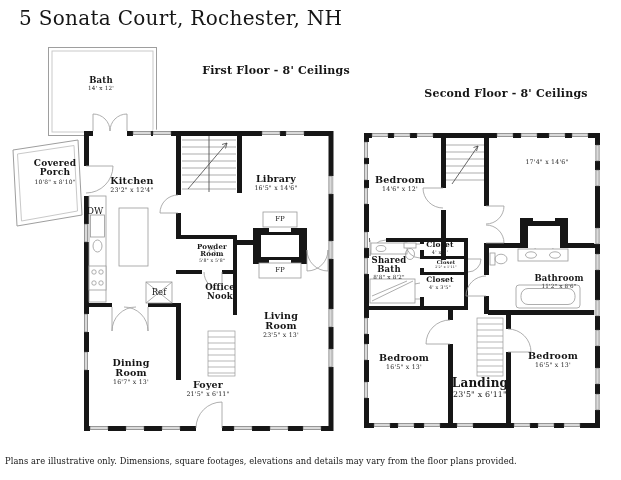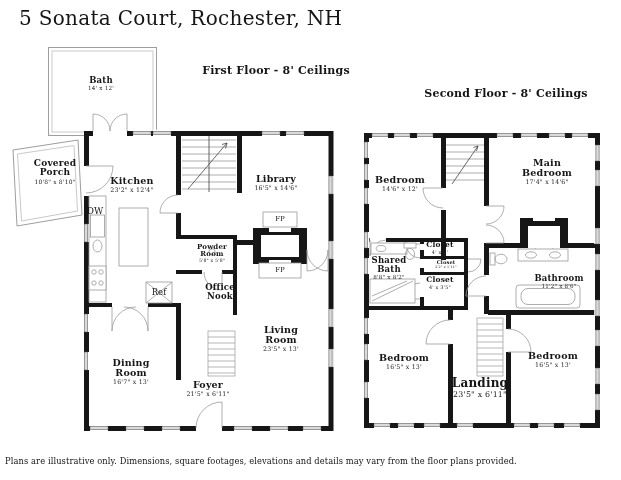--- a/index.html
+++ b/index.html
@@ -275,36 +275,35 @@
   <div class="rname">Office Nook</div>
 </div>
 <div class="room-label" style="left:131px;top:358px;width:46px;font-size:9.5px">
   <div class="rname">Dining Room</div>
   <div class="rdims">16'7" x 13'</div>
 </div>
 <div class="room-label" style="left:208px;top:380px;font-size:9.5px">
   <div class="rname">Foyer</div>
   <div class="rdims">21'5" x 6'11"</div>
 </div>
-<div class="room-label" style="left:281px;top:325px;width:44px;font-size:9.5px">
+<div class="room-label" style="left:281px;top:311px;width:44px;font-size:9.5px">
   <div class="rname">Living Room</div>
   <div class="rdims">23'5" x 13'</div>
 </div>
 
 <div class="fixture" style="left:95px;top:206px;font-size:9px">DW</div>
 <div class="fixture" style="left:159px;top:287px;font-size:8.5px">Ref</div>
 <div class="fixture" style="left:280px;top:215px;font-size:7px">FP</div>
 <div class="fixture" style="left:280px;top:266px;font-size:7px">FP</div>
 
 <div class="room-label" style="left:400px;top:175px;font-size:9.5px">
   <div class="rname">Bedroom</div>
   <div class="rdims">14'6" x 12'</div>
 </div>
 <div class="room-label" style="left:547px;top:158px;width:62px;font-size:9.5px">
-  <div class="rname">Main Bedroom</div>
   <div class="rdims">17'4" x 14'6"</div>
 </div>
 <div class="room-label" style="left:389px;top:256px;width:48px;font-size:8.5px">
   <div class="rname">Shared Bath</div>
   <div class="rdims">8'8" x 8'2"</div>
 </div>
 <div class="room-label" style="left:440px;top:241px;font-size:7.5px">
   <div class="rname">Closet</div>
   <div class="rdims">4' x 2'</div>
 </div>

